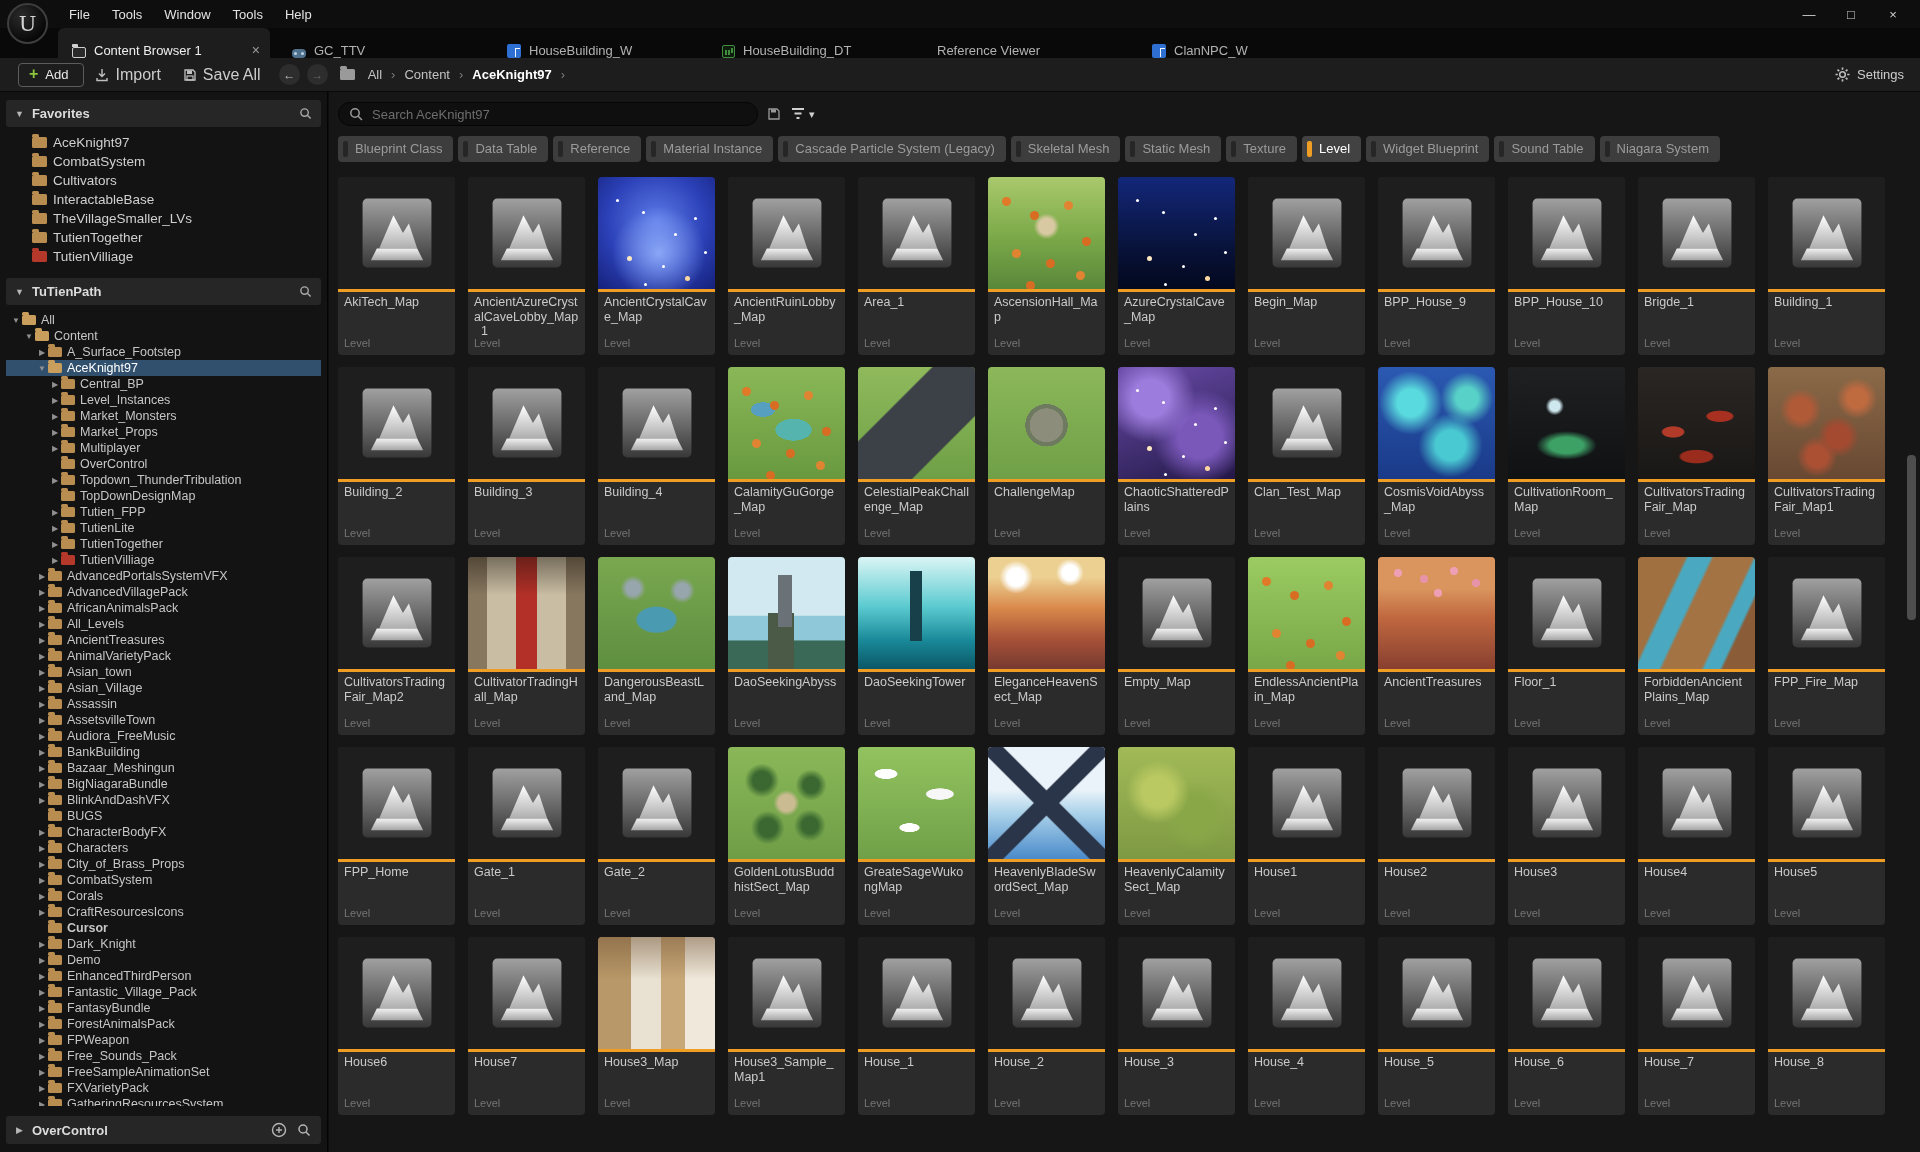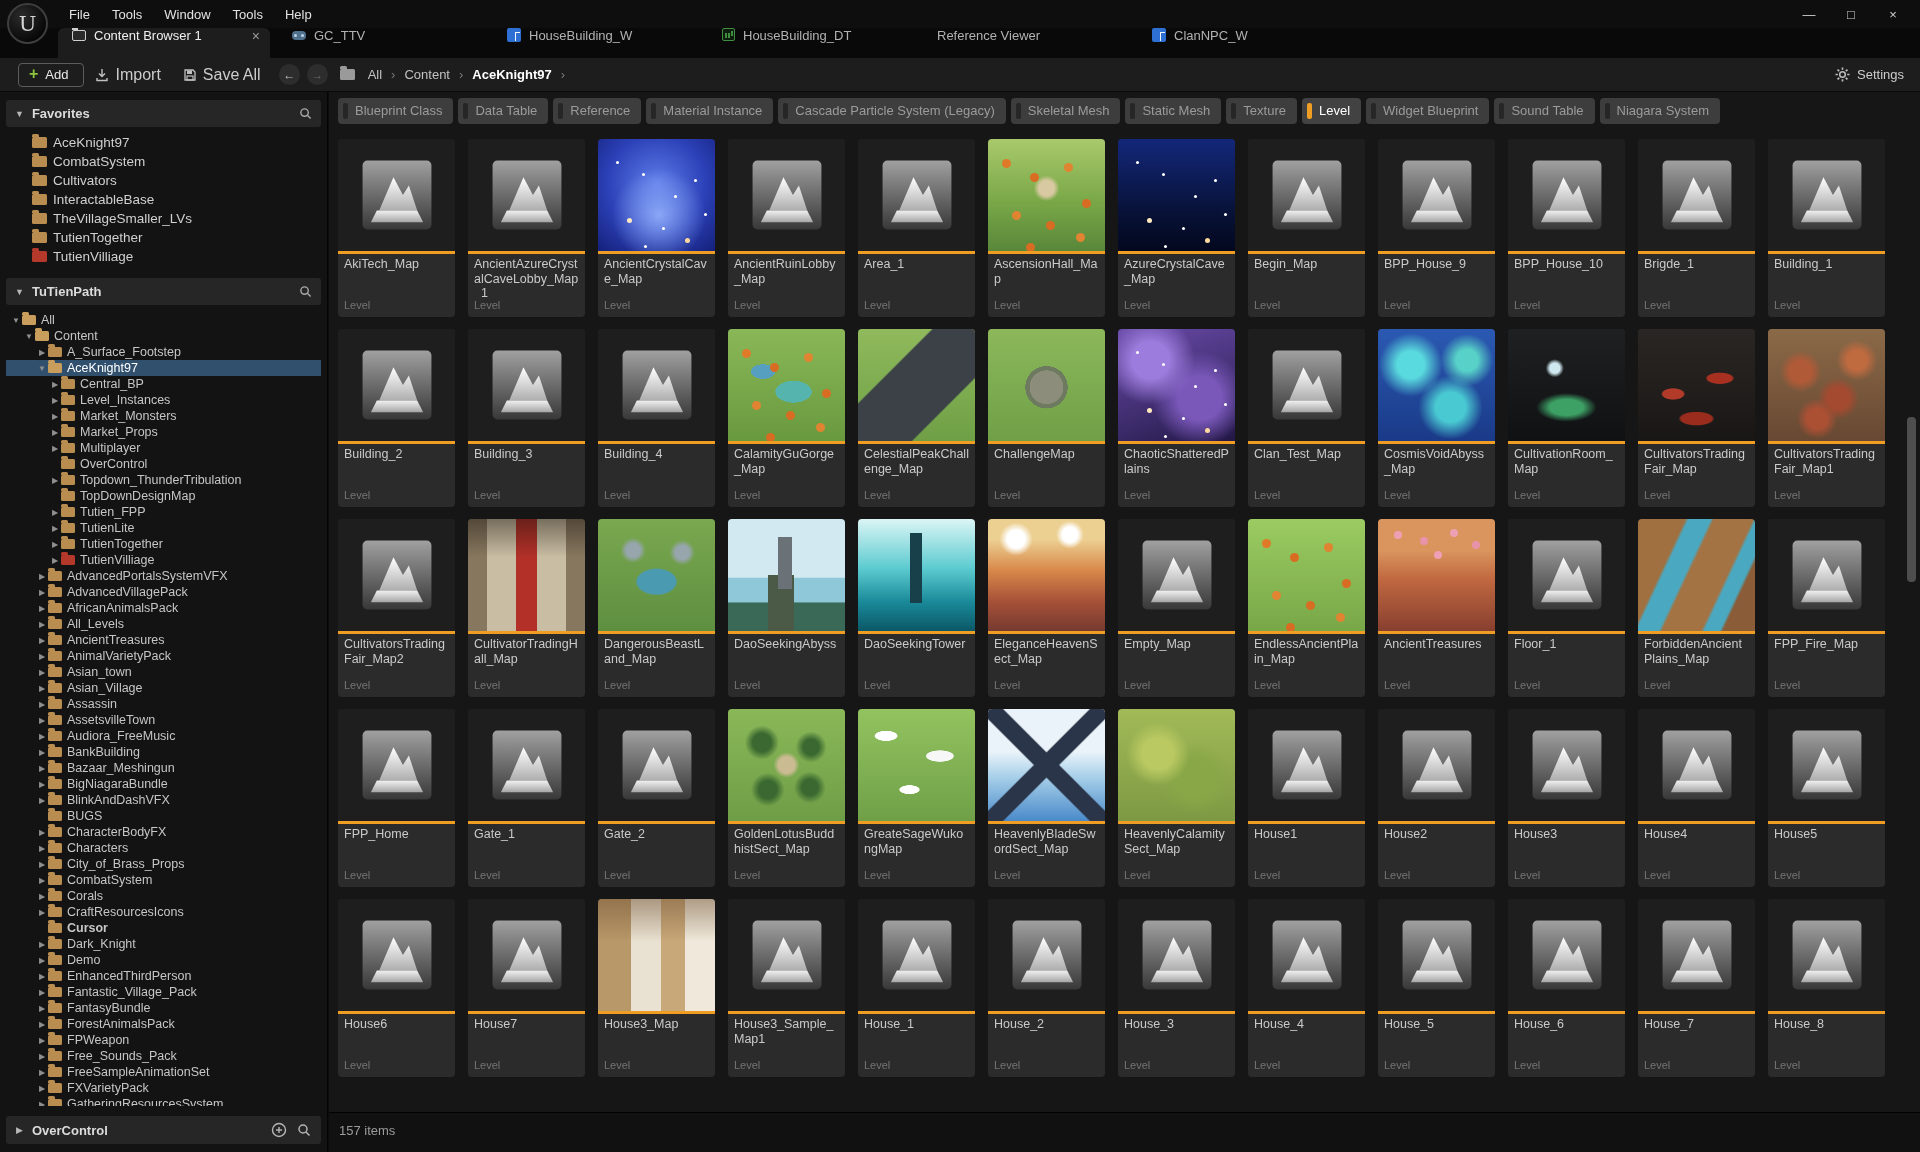--- a/index.html
+++ b/index.html
@@ -9,21 +9,21 @@
   .titlebar{position:absolute;top:0;left:0;right:0;height:28px;background:#0e0e0e;display:flex;align-items:center;z-index:5}
   .logo{position:absolute;left:7px;top:3px;width:37px;height:37px;border-radius:50%;
         background:radial-gradient(circle at 35% 30%,#2b2b2b,#070707 75%);border:2px solid #3e3e3e;z-index:6;
         display:flex;align-items:center;justify-content:center;font-family:"DejaVu Serif",serif;font-size:21px;color:#d4d4d4}
   .menubar{display:flex;margin-left:58px}
   .menu-item{padding:5px 11px;font-size:13px;color:#e2e2e2;cursor:default}
   .wincontrols{margin-left:auto;display:flex;margin-right:6px}
   .wc{width:42px;text-align:center;font-size:13px;color:#cfcfcf;padding:4px 0}
   
   .tabbar{position:absolute;top:28px;left:0;right:0;height:30px;background:#090909;display:flex;padding-left:58px}
-  .tab{width:215px;display:flex;align-items:flex-start;gap:8px;padding:0 10px 0 22px;font-size:13px;color:#b2b2b2;box-sizing:border-box}
+  .tab{width:215px;display:flex;align-items:flex-end;gap:8px;padding:0 10px 0 22px;font-size:13px;color:#b2b2b2;box-sizing:border-box}
   .tab.active{background:#1d1d1d;border-radius:6px 6px 0 0;color:#efefef;width:212px;padding-left:14px}
   .tab-close{margin-left:auto;color:#9c9c9c;font-size:14px}
   .ti{width:14px;height:14px;flex:none;position:relative}
   .ti-content-browser{border:1.5px solid #cfcfcf;border-radius:2px;width:12px;height:9px;margin-top:2px;background:#2a2a2a}
   .ti-content-browser::before{content:"";position:absolute;top:-4px;left:-1px;width:6px;height:3px;background:#cfcfcf;border-radius:1px 1px 0 0}
   .ti-gamepad{background:#50718e;border-radius:4px;height:9px;margin-top:3px}
   .ti-gamepad::before{content:"";position:absolute;left:2px;top:3px;width:3px;height:3px;border-radius:50%;background:#bcd2e4;box-shadow:7px 0 0 #bcd2e4}
   .ti-widget-blueprint{background:#2e6fd3;border-radius:2px}
   .ti-widget-blueprint::after{content:"";position:absolute;left:8px;top:4px;right:1px;bottom:1px;border-left:1.5px solid rgba(255,255,255,.95);border-top:1.5px solid rgba(255,255,255,.95)}
   .ti-data-table{border:1.5px solid #3f8f3f;border-radius:2px;width:11px;height:11px;background:#0d1c0d}
@@ -531,20 +531,39 @@
           </svg>
           <svg class="svgi" width="14" height="14" viewBox="0 0 14 14">
             <circle cx="6" cy="6" r="4" stroke="#b5b5b5" stroke-width="1.5" fill="none"></circle>
             <path d="M9 9 L12.5 12.5" stroke="#b5b5b5" stroke-width="1.5"></path>
           </svg>
         </div>
       </div>
     </aside>
 
     <section class="content">
+      <div class="search-row">
+        <div class="search-box">
+          <svg class="svgi" width="14" height="14" viewBox="0 0 14 14">
+            <circle cx="6" cy="6" r="4.2" stroke="#9a9a9a" stroke-width="1.5" fill="none"></circle>
+            <path d="M9.2 9.2 L13 13" stroke="#9a9a9a" stroke-width="1.5"></path>
+          </svg>
+          <input type="text" placeholder="Search AceKnight97" style="">
+        </div>
+        <svg class="svgi" width="14" height="14" viewBox="0 0 14 14">
+          <path d="M2 2 H10 L12 4 V12 H2 Z" stroke="#9a9a9a" stroke-width="1.3" fill="none"></path>
+          <rect x="4" y="2.5" width="5" height="3" fill="#9a9a9a"></rect>
+        </svg>
+        <div style="display:flex;align-items:center;gap:3px">
+          <svg class="svgi" width="16" height="14" viewBox="0 0 16 14">
+            <path d="M2 2 H14 M4.5 6.5 H11.5 M6.5 11 H9.5" stroke="#cfcfcf" stroke-width="1.8"></path>
+          </svg>
+          <span style="color:#cfcfcf;font-size:11px">▾</span>
+        </div>
+      </div>
       <div class="chips">
           <div class="chip">Blueprint Class</div>
           <div class="chip">Data Table</div>
           <div class="chip">Reference</div>
           <div class="chip">Material Instance</div>
           <div class="chip">Cascade Particle System (Legacy)</div>
           <div class="chip">Skeletal Mesh</div>
           <div class="chip">Static Mesh</div>
           <div class="chip">Texture</div>
           <div class="chip active">Level</div>
@@ -1126,19 +1145,16 @@
     <path d="M15 45 L49 45 L54 55 L10 55 Z" fill="url(#mg2)" opacity="0.92"></path>
   </svg>
 </div>
               <div class="tline"></div>
               <div class="tname">House_8</div>
               <div class="ttype">Level</div>
             </article>
           </div>
         <div class="vscroll"></div>
       </div>
-      <div class="status">
-        <span>157 items</span>
-      </div>
     </section>
 
   </div>
 </div>
 
 </body></html>

